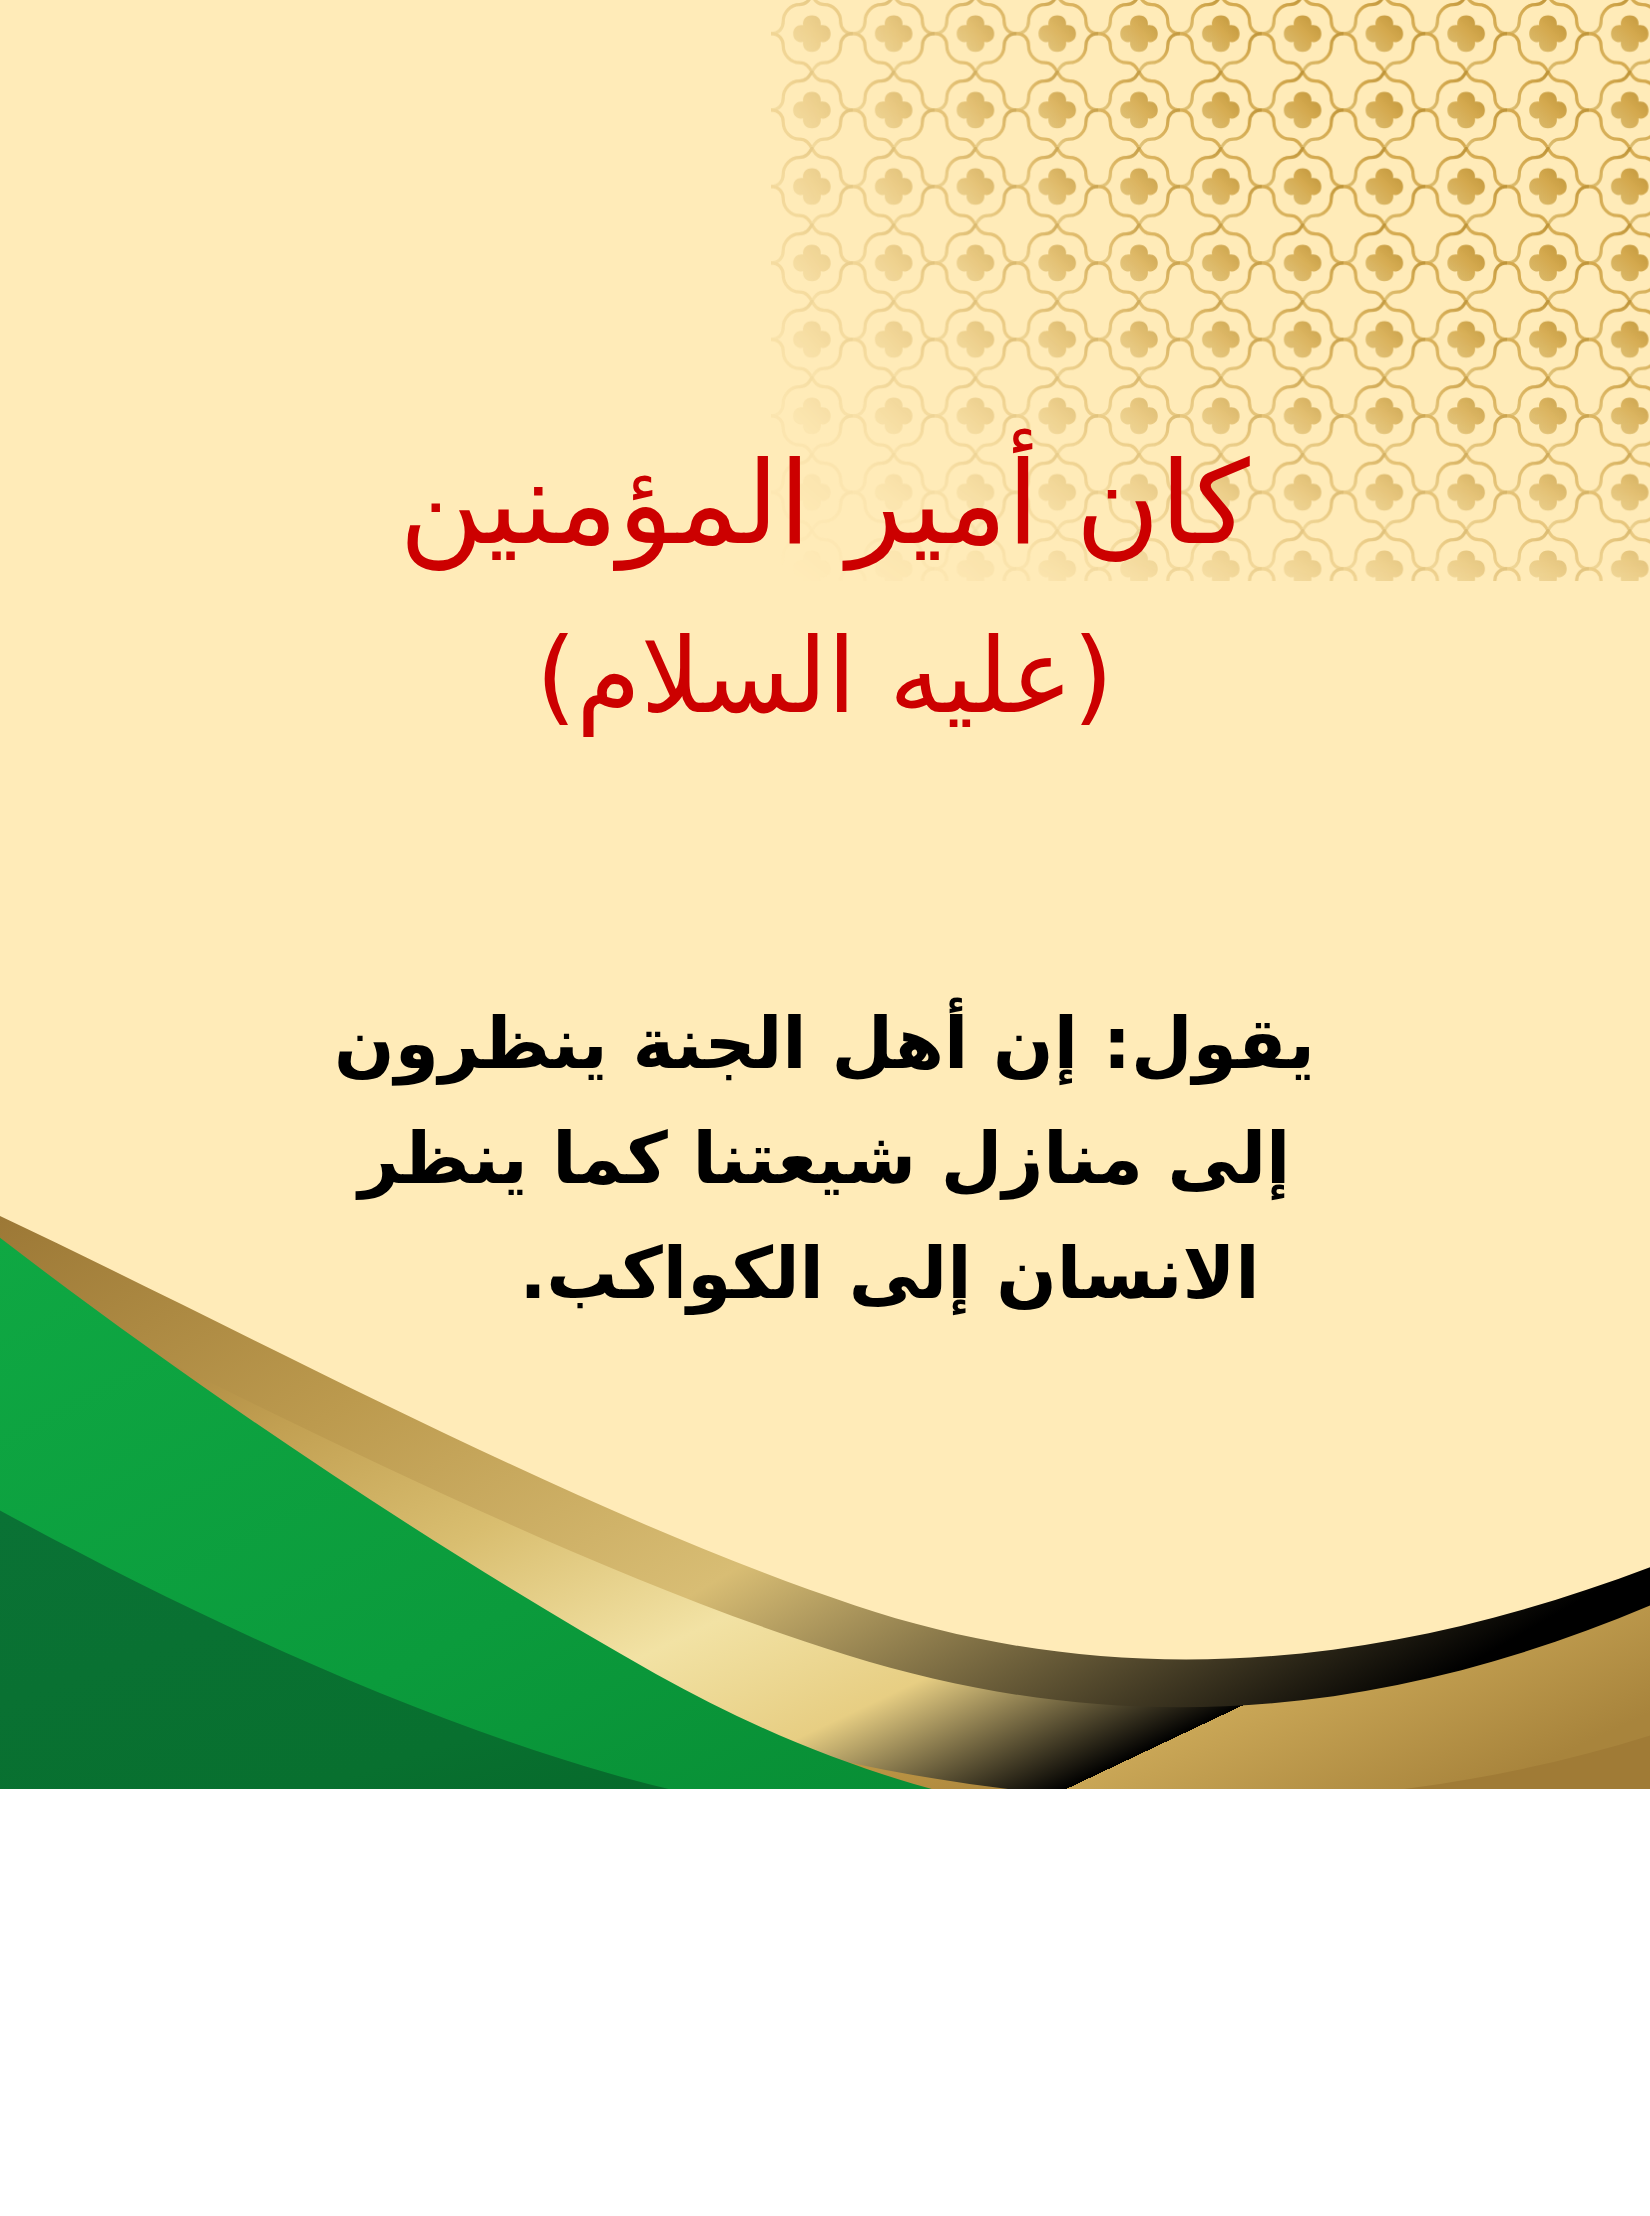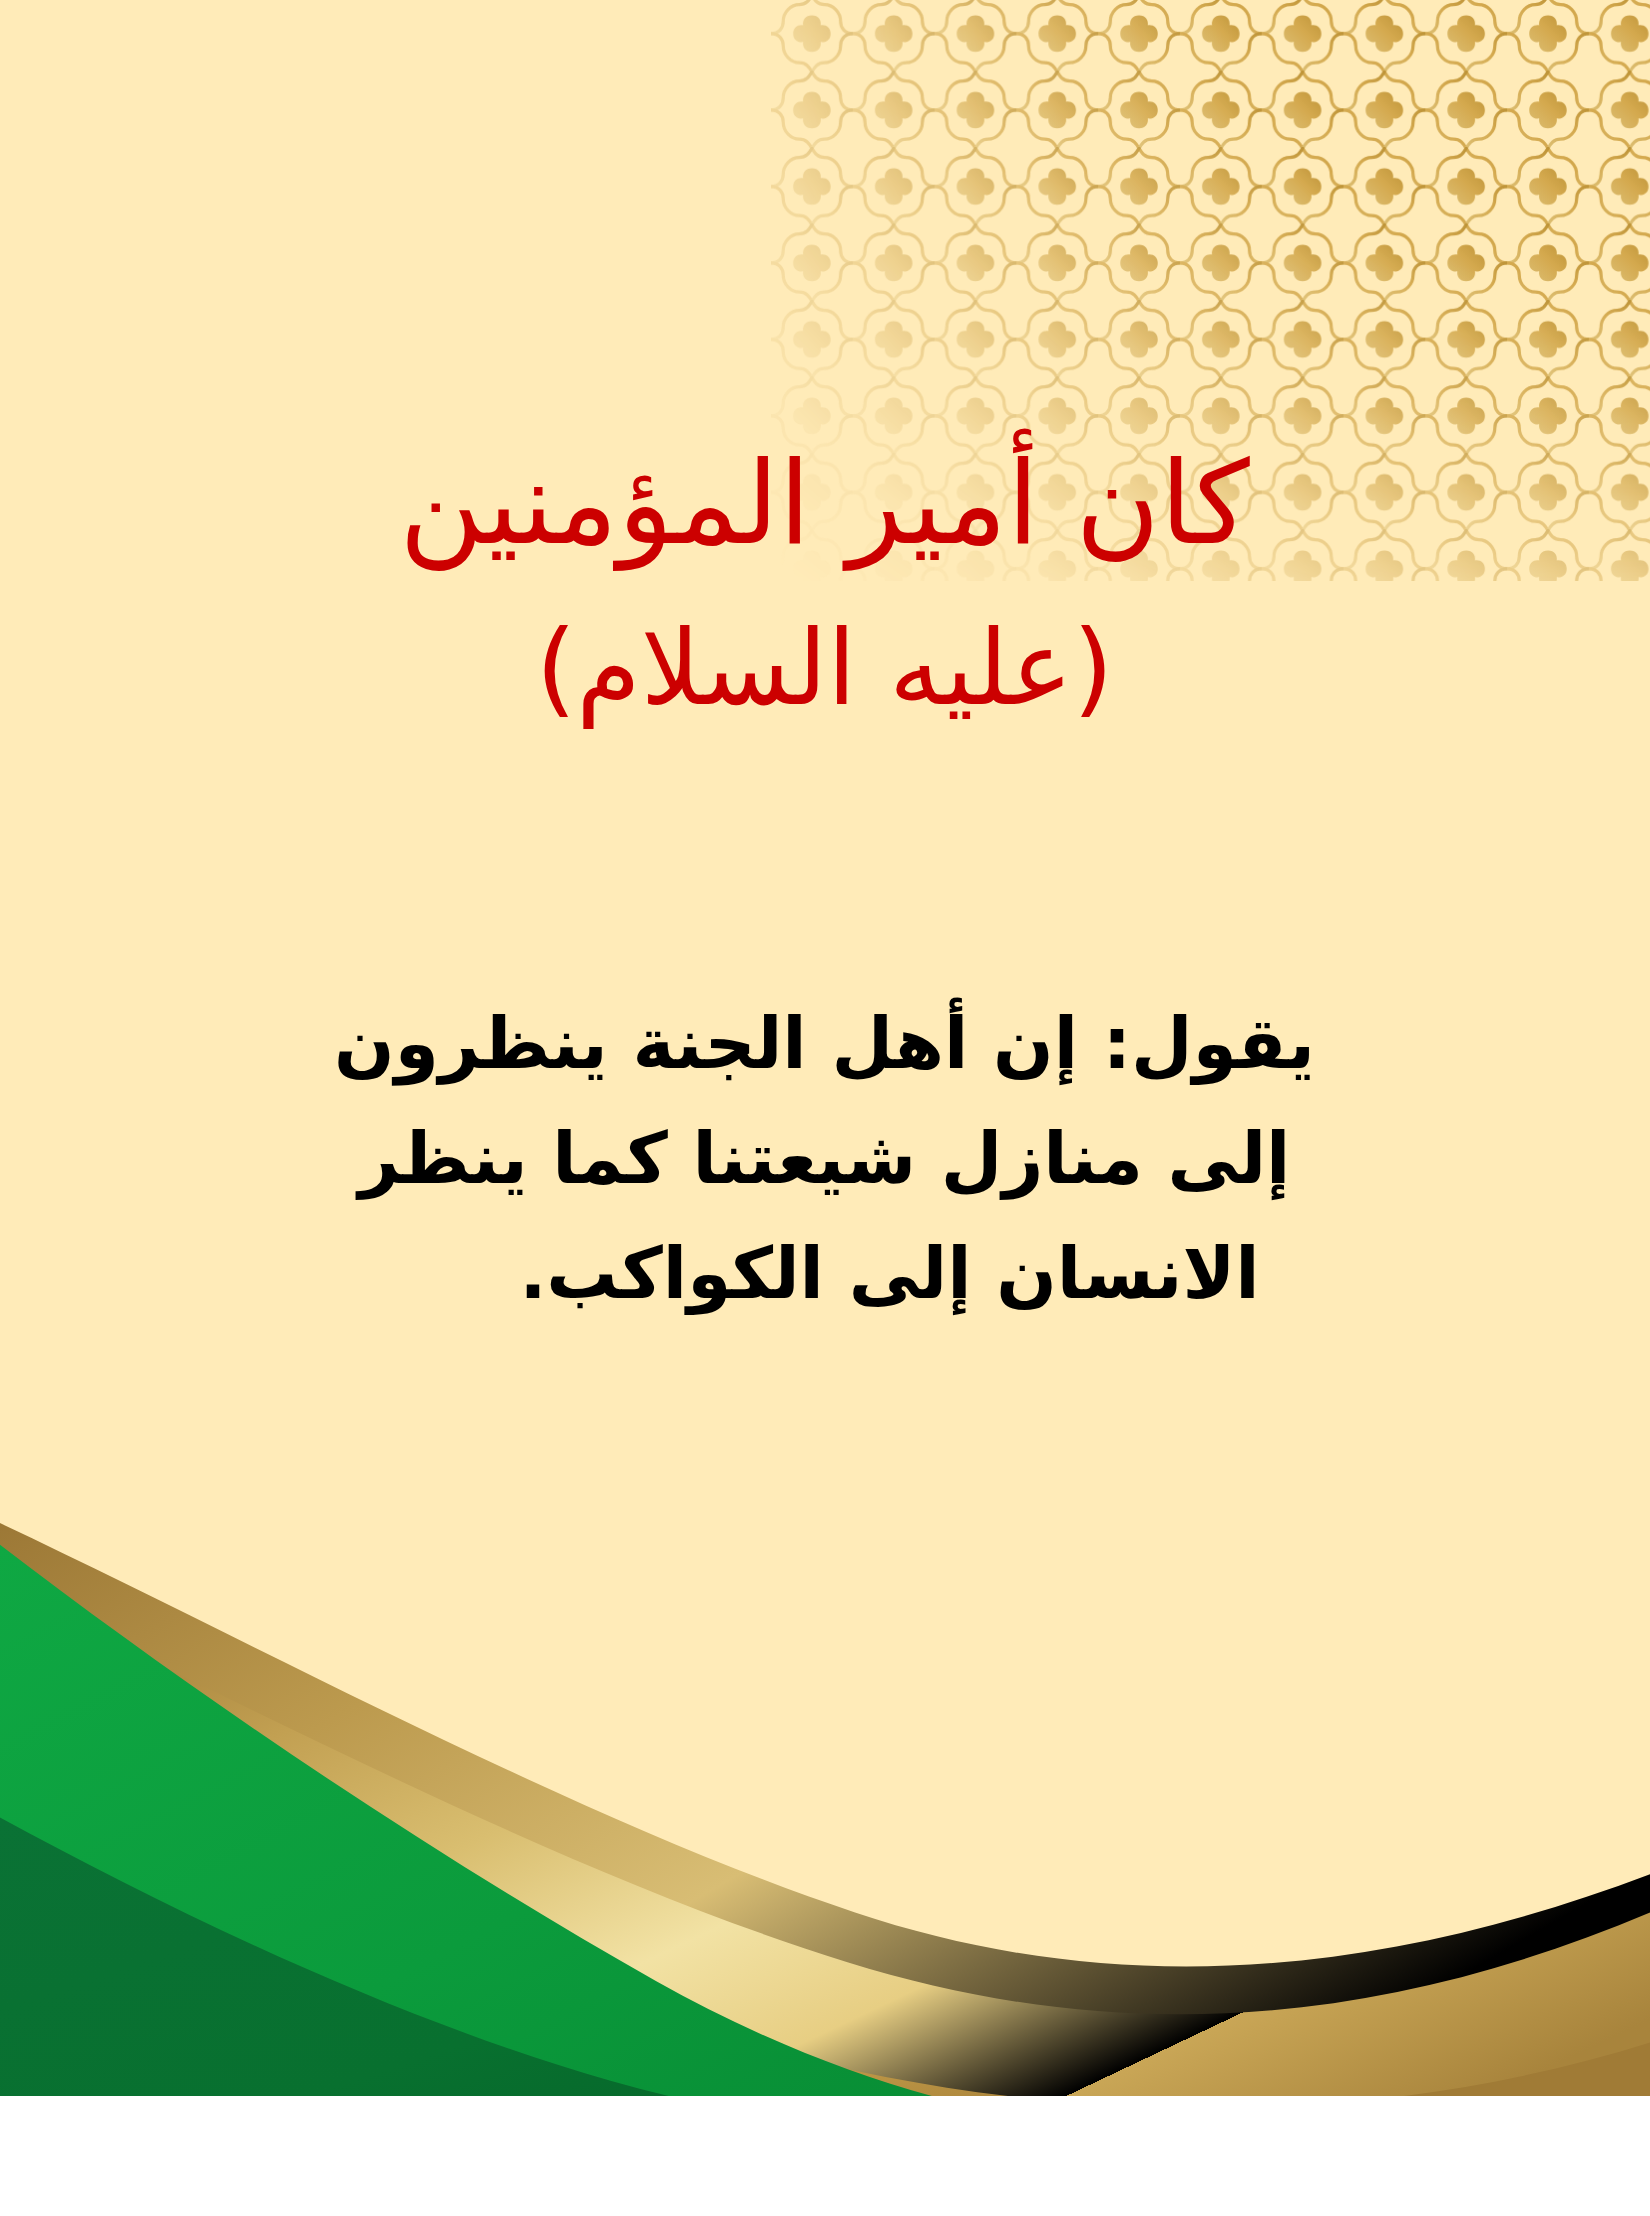--- a/index.html
+++ b/index.html
@@ -5,21 +5,21 @@
 <style>
   html, body {
     margin: 0;
     padding: 0;
     background: #ffffff;
   }
 
   .poster {
     position: relative;
     width: 1651px;
-    height: 2096px;
+    height: 1789px;
     overflow: hidden;
     background: #FFEBB8;
     font-family: "DejaVu Sans", "Liberation Sans", sans-serif;
   }
 
   
   .lattice {
     position: absolute;
     top: 0;
     right: 0;
@@ -75,21 +75,21 @@
   .heading-line-1 {
     display: block;
     font-size: 115px;
     font-weight: 400;
     letter-spacing: -1.5px;
   }
   .heading-line-2 {
     display: block;
     font-size: 104px;
     font-weight: 400;
-    margin-top: 20px;
+    margin-top: 28px;
   }
 
   .body-text {
     position: absolute;
     top: 986px;
     left: 84px;
     width: 1483px;
     color: #000000;
     font-family: "DejaVu Sans", "Liberation Sans", sans-serif;
     font-weight: 700;

